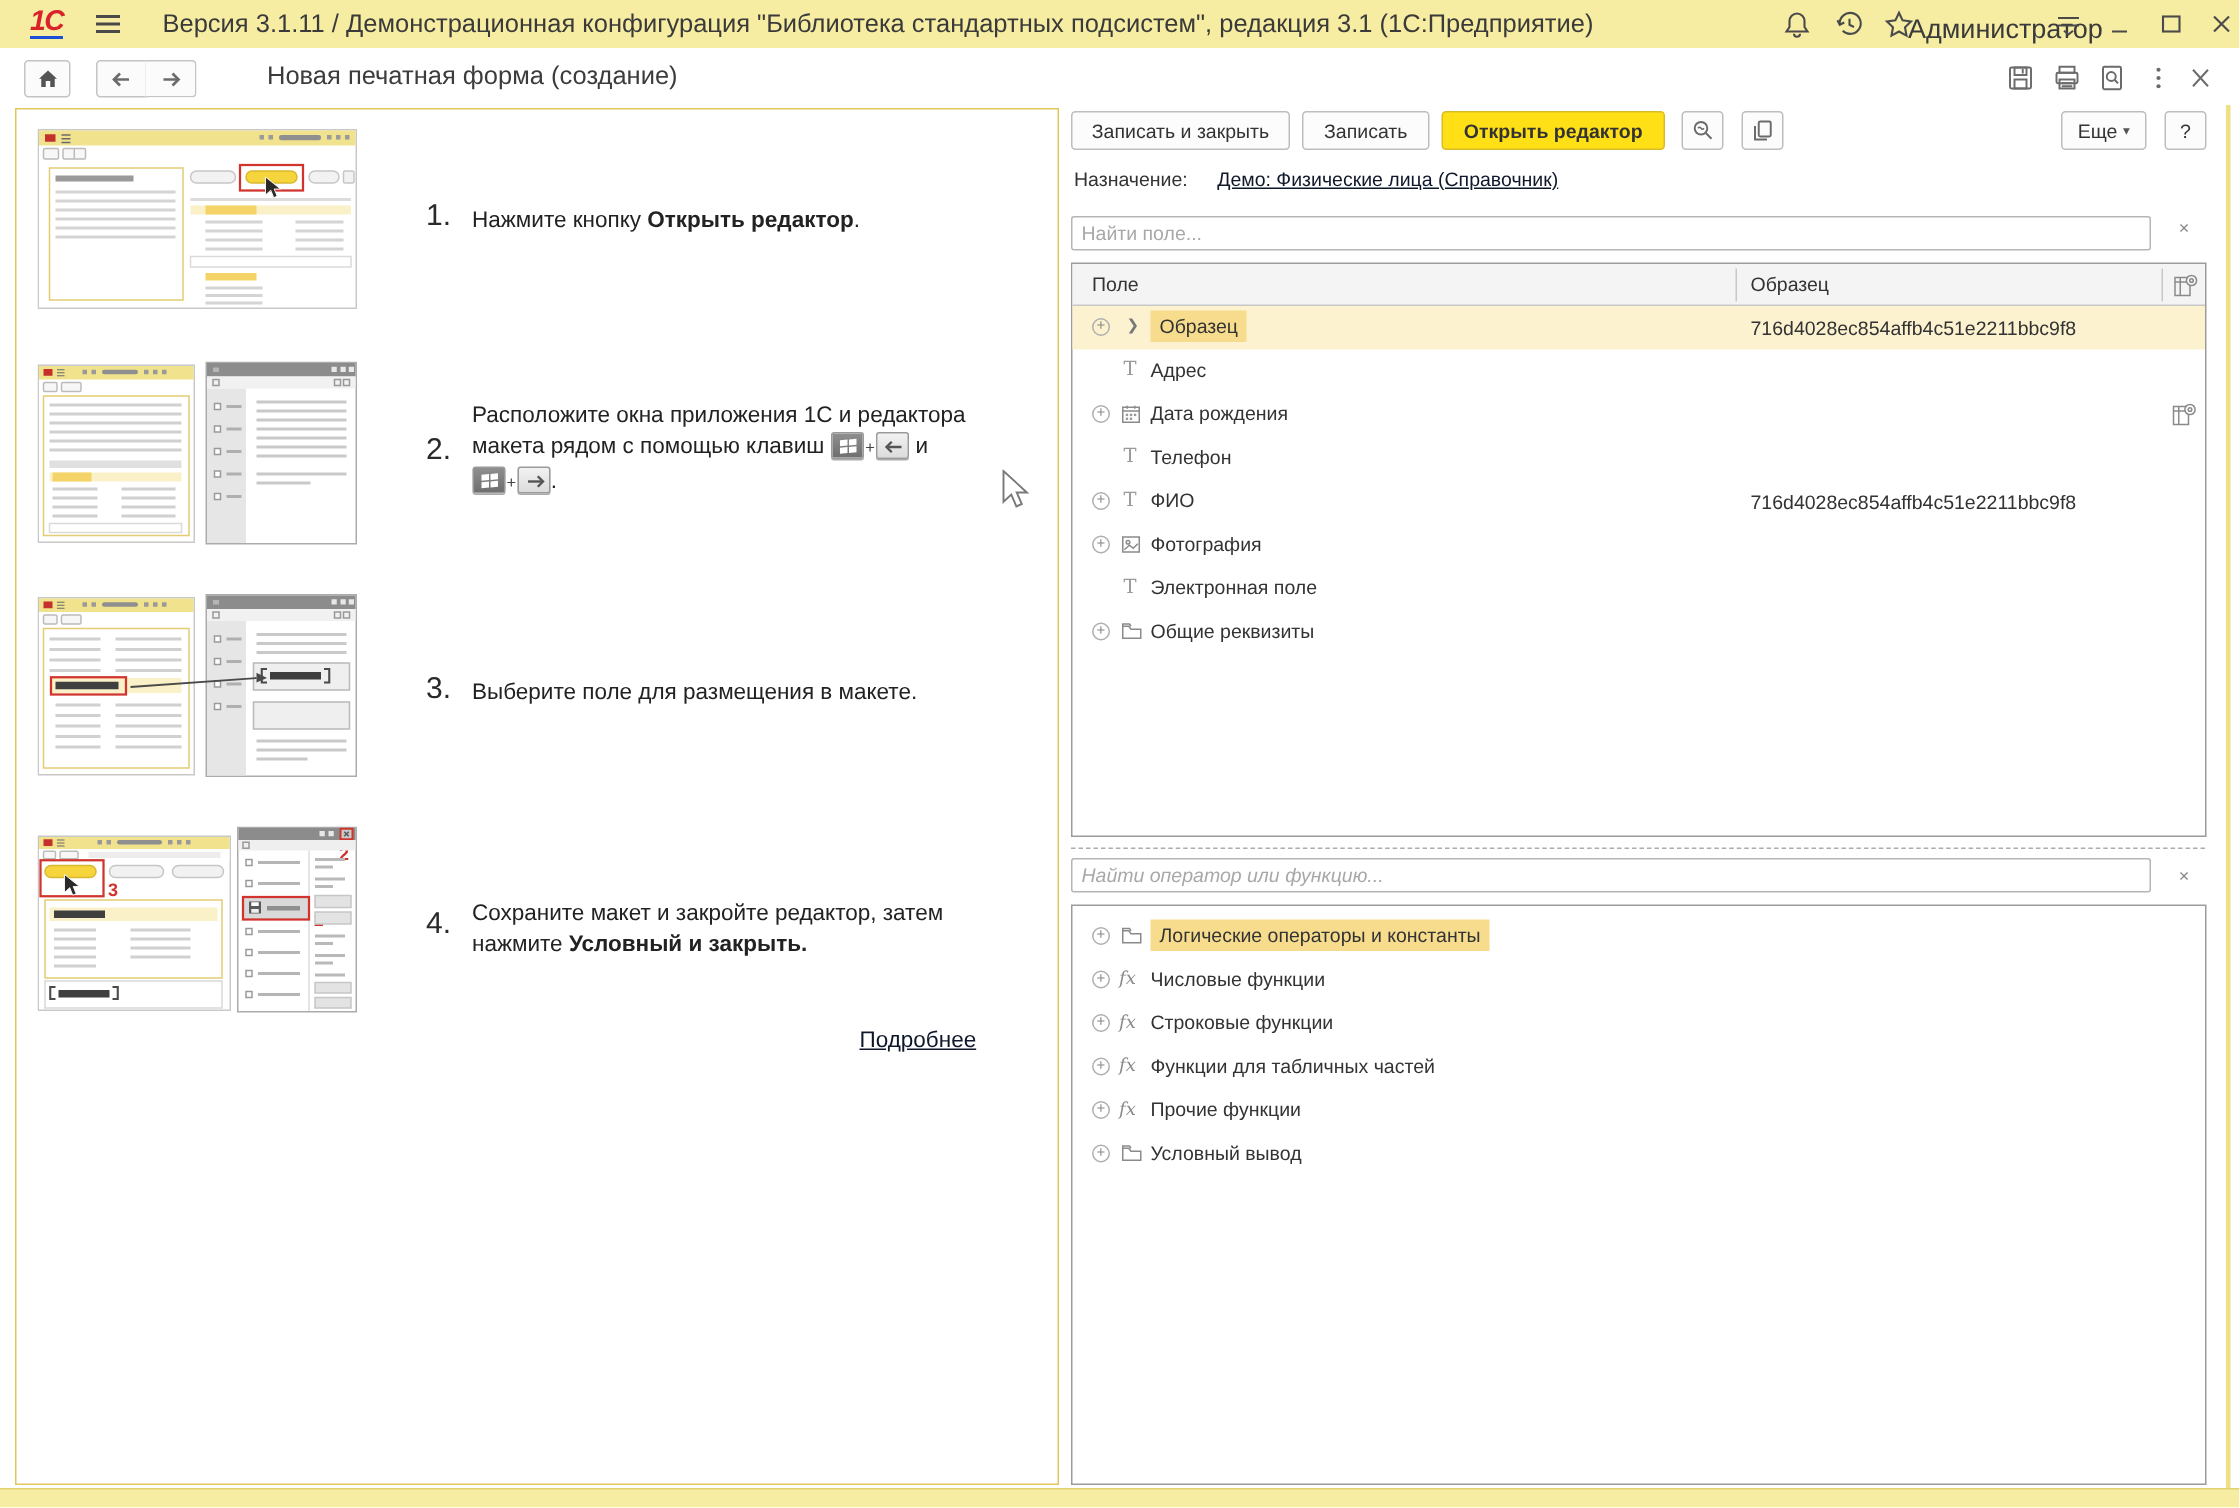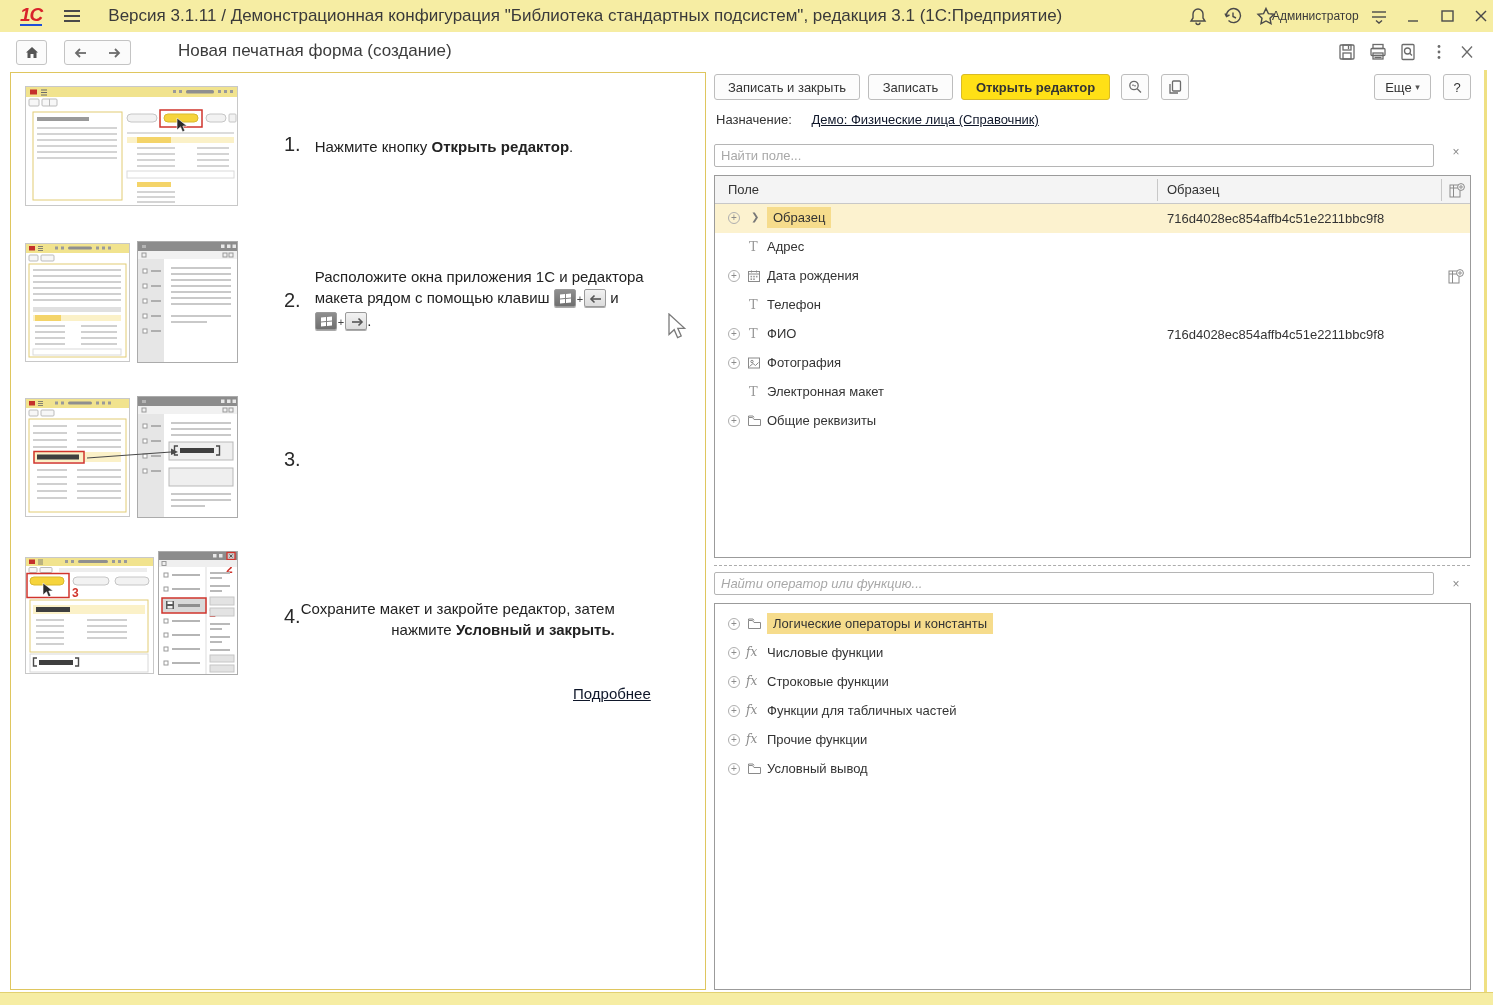--- a/index.html
+++ b/index.html
@@ -10,21 +10,21 @@
   
   .titlebar { position:absolute; left:0; top:0; width:1493px; height:32px; background:#F6EDA3; display:flex; align-items:center; }
   .logo1c { font-weight:bold; font-style:italic; color:#D8232A; font-size:19px; margin-left:20px; border-bottom:2px solid #1d4ed8; line-height:17px; padding-bottom:1px; letter-spacing:-1px; }
   .burger { width:16px; height:12px; margin-left:22px; display:flex; flex-direction:column; justify-content:space-between; cursor:pointer; }
   .burger i { display:block; height:2px; background:#4a4a4a; }
   .tb-title { margin-left:28px; font-size:17px; color:#3A3A3A; white-space:nowrap; }
   .tb-search { position:absolute; left:868px; top:4px; width:296px; height:24px; background:#FCF8D8; border:1px solid #EAE0A2; border-radius:3px; }
   .tb-search input { position:absolute; left:26px; top:1px; width:260px; height:20px; border:none; background:transparent; font-size:13px; color:#444; outline:none; font-family:"Liberation Sans",sans-serif;}
   .tb-search input::placeholder { color:#A3A08A; }
   .tb-ico { position:absolute; top:6px; width:22px; height:20px; cursor:pointer; }
-  .tb-user { position:absolute; left:1272px; top:9px; font-size:12px; color:#3A3A3A; cursor:pointer; }
+  .tb-user { position:absolute; left:1272px; top:9px; font-size:18px; color:#3A3A3A; cursor:pointer; }
   svg.lineico { stroke:#4a4a4a; fill:none; stroke-width:1.4; }
 
   
   .toolbar { position:absolute; left:0; top:32px; width:1493px; height:38px; background:#fff; }
   .navbtn { position:absolute; top:8px; height:25px; background:#FBFBFB; border:1px solid #C4C4C4; border-radius:3px; display:flex; align-items:center; justify-content:center; cursor:pointer; }
   .form-title { position:absolute; left:178px; top:9px; font-size:17px; color:#3C3C3C; }
   .t-ico { position:absolute; top:10px; width:22px; height:20px; cursor:pointer; }
   svg.gico { stroke:#6B6B6B; fill:none; stroke-width:1.3; }
 
   
@@ -405,20 +405,21 @@
         <rect x="146" y="97" width="60" height="2"></rect>
         <rect x="146" y="103" width="60" height="2"></rect>
         <rect x="146" y="109" width="34" height="2"></rect>
       </g>
     <line x1="62" y1="62" x2="146" y2="56" stroke="#4A4A4A" stroke-width="1.2"></line>
     <polygon points="146,52.5 153,56 146,59" fill="#4A4A4A"></polygon>
   </svg>
 
   <div class="abs" style="left:273px;top:375px;width:410px;display:flex;">
     <span class="stepnum">3.</span>
+    <span class="steptext" style="margin-left:14px;margin-top:3px;">Выберите поле для размещения в макете.</span>
   </div>
 
   <svg class="thumb mini" style="top:478px;" width="213" height="125" viewBox="0 0 213 125">
     <rect x="133.5" y="0.5" width="79" height="123" fill="#fff" stroke="#ABABAB"></rect>
     <rect x="134" y="1" width="78" height="8" fill="#8C8C8C"></rect>
     <rect x="188" y="3" width="3.5" height="3.5" fill="#E8E8E8"></rect>
       <rect x="194" y="3" width="3.5" height="3.5" fill="#E8E8E8"></rect>
     <rect x="202" y="1.5" width="8" height="7" fill="#C9C9C9" stroke="#D0342C" stroke-width="1.3"></rect>
     <line x1="204.5" y1="3.5" x2="207.5" y2="6.5" stroke="#555" stroke-width="1"></line>
       <line x1="207.5" y1="3.5" x2="204.5" y2="6.5" stroke="#555" stroke-width="1"></line>
@@ -503,21 +504,21 @@
         <rect x="62" y="86" width="40" height="2"></rect>
       </g>
     <rect x="5" y="103" width="118" height="18" fill="#fff" stroke="#D8D8D8"></rect>
     <path d="M12 107 h-3.5 v8 h3.5" fill="none" stroke="#4a4a4a" stroke-width="1.4"></path>
     <rect x="14" y="109" width="34" height="5" fill="#3F3F3F"></rect>
     <path d="M50 107 h3.5 v8 h-3.5" fill="none" stroke="#4a4a4a" stroke-width="1.4"></path>
   </svg>
 
   <div class="abs" style="left:273px;top:522px;width:410px;display:flex;">
     <span class="stepnum" style="margin-top:10px;">4.</span>
-    <span class="steptext" style="margin-left:0;margin-top:3px;text-align:right;">
+    <span class="steptext" style="margin-left:14px;margin-top:3px;">
       <span>Сохраните макет и закройте редактор, затем</span><br>
       <span>нажмите </span><b>Условный и закрыть.</b>
     </span>
   </div>
 
   <a class="more-link abs" style="left:562px;top:612px;font-size:15px;">Подробнее</a>
 
   <svg class="cursor-arrow" style="left:655px;top:240px;" width="22" height="28" viewBox="0 0 22 28">
     <polygon points="3,1 3,21.5 8.2,16.7 11.6,24.6 15.2,23 11.8,15.3 18.6,15.3" fill="#fff" stroke="#7a7a7a" stroke-width="1.3"></polygon>
   </svg>
@@ -606,21 +607,21 @@
     <span class="xpd">+</span>
     <svg class="rowico" width="14" height="14" viewBox="0 0 14 14">
         <rect x="1.5" y="2" width="11" height="10" fill="none" stroke="#8a8a8a"></rect>
         <circle cx="5" cy="5.5" r="1.2" fill="none" stroke="#8a8a8a"></circle>
         <polyline points="2.5,10.5 6,7.5 8.5,9.5 11.5,6.5" fill="none" stroke="#8a8a8a"></polyline>
       </svg>
     <span class="rowname">Фотография</span>
   </div>
   <div class="trow" style="top:202px;">
     <span class="tico">T</span>
-    <span class="rowname">Электронная макет</span>
+    <span class="rowname">Электронная поле</span>
   </div>
   <div class="trow" style="top:231px;">
     <span class="xpd">+</span>
     <svg class="rowico" width="15" height="13" viewBox="0 0 15 13">
         <path d="M1.5 3.5 h4 l1.5 2 h6.5 v6 h-12 z M1.5 3.5 v-1.5 h4.5 l1 1.5" fill="none" stroke="#8a8a8a"></path>
       </svg>
     <span class="rowname">Общие реквизиты</span>
   </div>
 </div>
 

